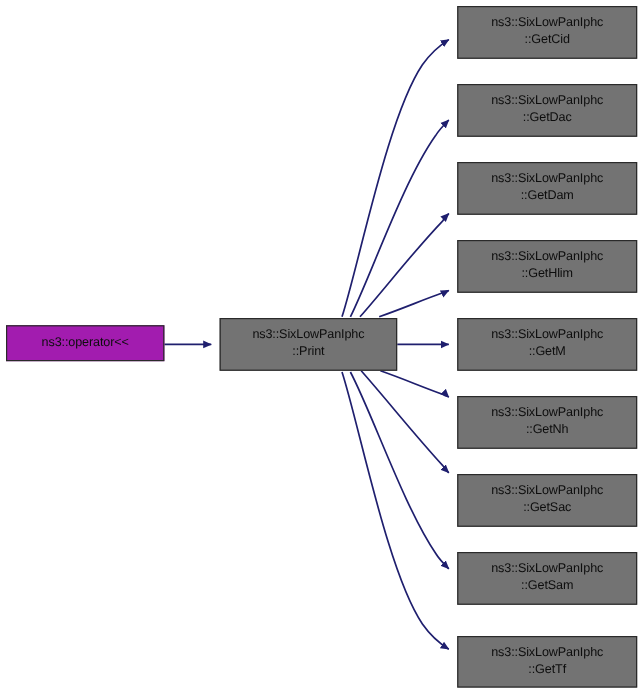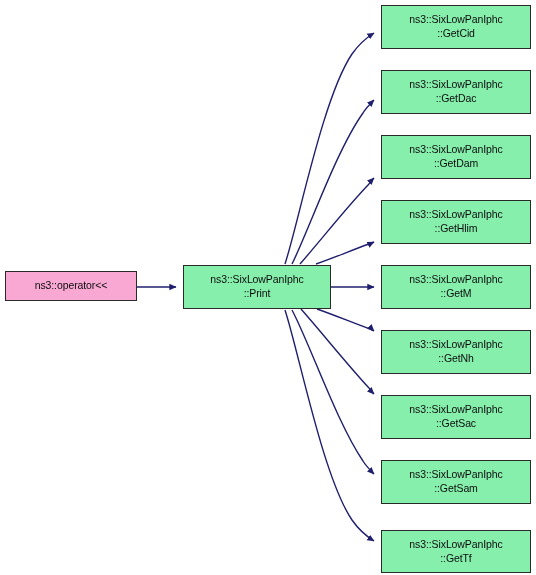--- a/index.html
+++ b/index.html
@@ -25,34 +25,34 @@
     left: 0;
     top: 0;
     width: 536px;
     height: 575px;
     pointer-events: none;
   }
   .node {
     position: absolute;
     box-sizing: border-box;
     border: 1px solid #2a2a2a;
-    background: #86efac;
+    background: #737373;
     display: flex;
     align-items: center;
     justify-content: center;
     text-align: center;
     color: #0d0d0d;
     font-size: 10.5px;
     line-height: 1.32;
     letter-spacing: -0.1px;
     white-space: pre-line;
     overflow: hidden;
   }
   .node.root {
-    background: #f9a8d4;
+    background: #a21caf;
     border-color: #2a2a2a;
   }
   .node .label {
     display: block;
     padding: 0 2px;
     width: 100%;
   }
 </style>
 </head>
 <body>

